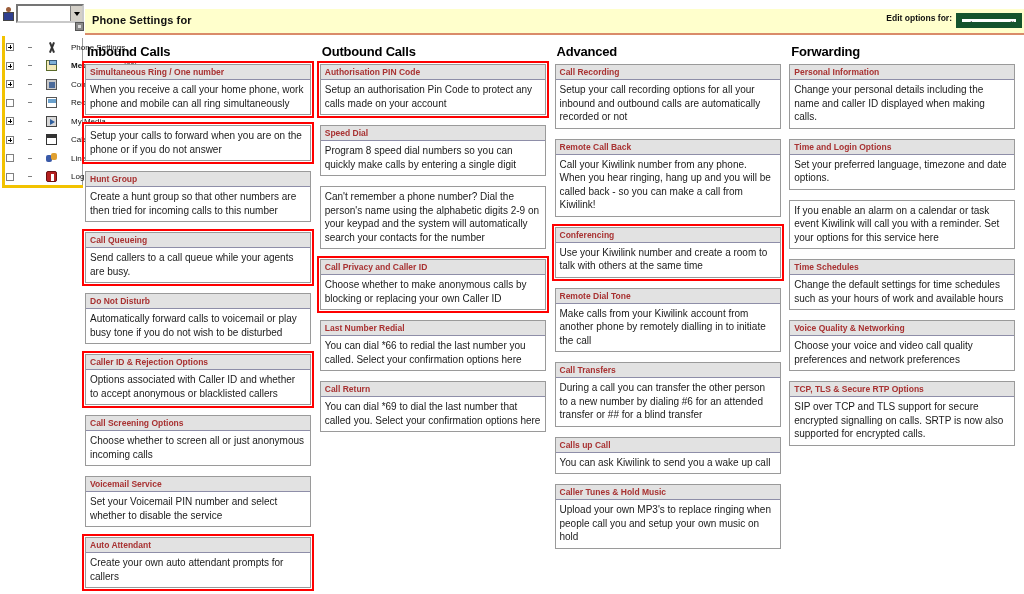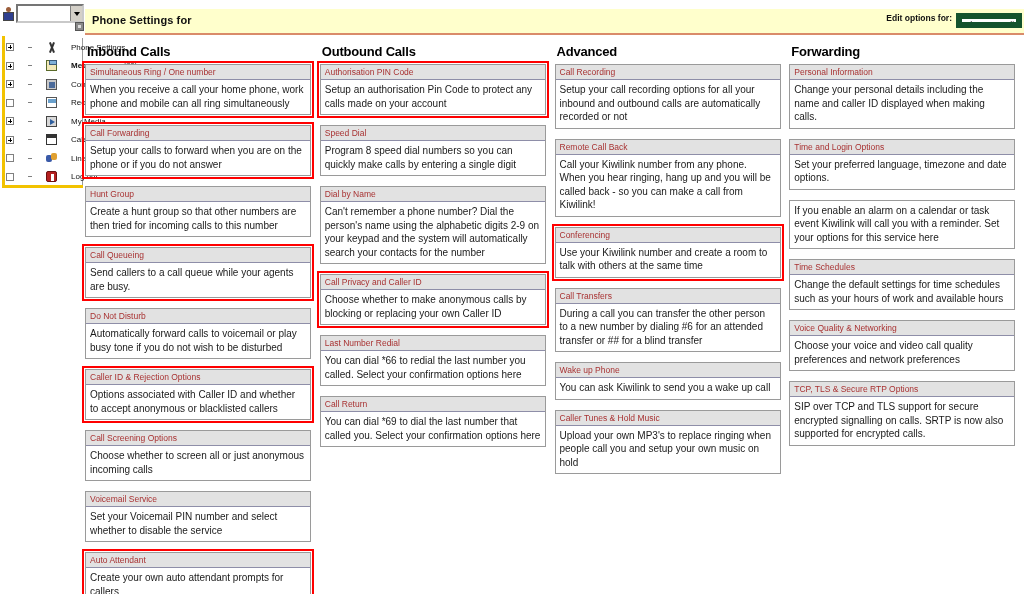--- a/index.html
+++ b/index.html
@@ -130,21 +130,21 @@
     border:1px solid #9a9a9a;
     background:#fff;
     margin-bottom:10px;
     width:226px;
   }
   .card.hl { outline:2px solid #ff0000; outline-offset:1px; }
   .card-head {
     background:#e2e2e2;
     border-bottom:1px solid #8e8ea8;
     padding:2px 4px 2px 4px;
-    font-size:8.5px; font-weight:normal; color:#a83232;
+    font-size:8.5px; font-weight:bold; color:#a83232;
     white-space:nowrap; overflow:hidden;
   }
   .card-body {
     padding:3px 4px 4px 4px;
     font-size:10px; color:#1a1a1a; line-height:1.35;
   }
 </style>
 </head>
 <body>
 
@@ -227,21 +227,20 @@
 
   <div class="content">
     <div class="columns">
         <div class="column">
           <div class="col-title">Inbound Calls</div>
           <div class="card hl">
             <div class="card-head">Simultaneous Ring / One number</div>
             <div class="card-body">When you receive a call your home phone, work phone and mobile can all ring simultaneously</div>
           </div>
           <div class="card hl">
-            <div class="card-head">Call Forwarding</div>
             <div class="card-body">Setup your calls to forward when you are on the phone or if you do not answer</div>
           </div>
           <div class="card">
             <div class="card-head">Hunt Group</div>
             <div class="card-body">Create a hunt group so that other numbers are then tried for incoming calls to this number</div>
           </div>
           <div class="card hl">
             <div class="card-head">Call Queueing</div>
             <div class="card-body">Send callers to a call queue while your agents are busy.</div>
           </div>
@@ -273,21 +272,20 @@
           <div class="col-title">Outbound Calls</div>
           <div class="card hl">
             <div class="card-head">Authorisation PIN Code</div>
             <div class="card-body">Setup an authorisation Pin Code to protect any calls made on your account</div>
           </div>
           <div class="card">
             <div class="card-head">Speed Dial</div>
             <div class="card-body">Program 8 speed dial numbers so you can quickly make calls by entering a single digit</div>
           </div>
           <div class="card">
-            <div class="card-head">Dial by Name</div>
             <div class="card-body">Can't remember a phone number? Dial the person's name using the alphabetic digits 2-9 on your keypad and the system will automatically search your contacts for the number</div>
           </div>
           <div class="card hl">
             <div class="card-head">Call Privacy and Caller ID</div>
             <div class="card-body">Choose whether to make anonymous calls by blocking or replacing your own Caller ID</div>
           </div>
           <div class="card">
             <div class="card-head">Last Number Redial</div>
             <div class="card-body">You can dial *66 to redial the last number you called. Select your confirmation options here</div>
           </div>
@@ -304,25 +302,29 @@
           </div>
           <div class="card">
             <div class="card-head">Remote Call Back</div>
             <div class="card-body">Call your Kiwilink number from any phone. When you hear ringing, hang up and you will be called back - so you can make a call from Kiwilink!</div>
           </div>
           <div class="card hl">
             <div class="card-head">Conferencing</div>
             <div class="card-body">Use your Kiwilink number and create a room to talk with others at the same time</div>
           </div>
           <div class="card">
+            <div class="card-head">Remote Dial Tone</div>
+            <div class="card-body">Make calls from your Kiwilink account from another phone by remotely dialling in to initiate the call</div>
+          </div>
+          <div class="card">
             <div class="card-head">Call Transfers</div>
             <div class="card-body">During a call you can transfer the other person to a new number by dialing #6 for an attended transfer or ## for a blind transfer</div>
           </div>
           <div class="card">
-            <div class="card-head">Wake up Phone</div>
+            <div class="card-head">Calls up Call</div>
             <div class="card-body">You can ask Kiwilink to send you a wake up call</div>
           </div>
           <div class="card">
             <div class="card-head">Caller Tunes &amp; Hold Music</div>
             <div class="card-body">Upload your own MP3's to replace ringing when people call you and setup your own music on hold</div>
           </div>
         </div>
         <div class="column">
           <div class="col-title">Forwarding</div>
           <div class="card">

